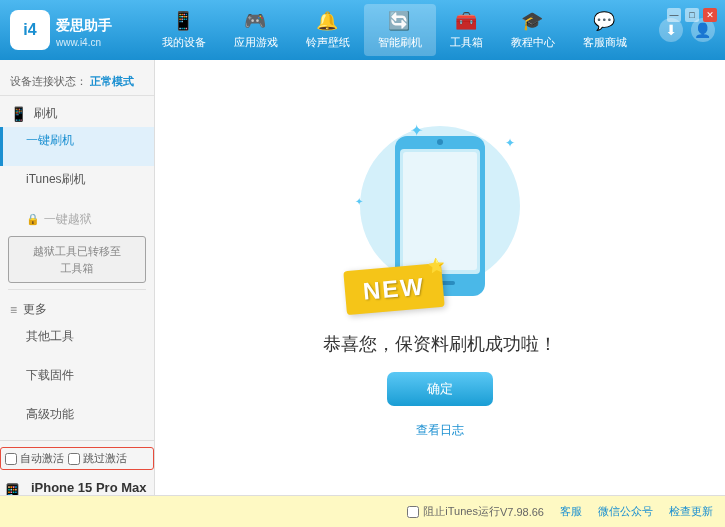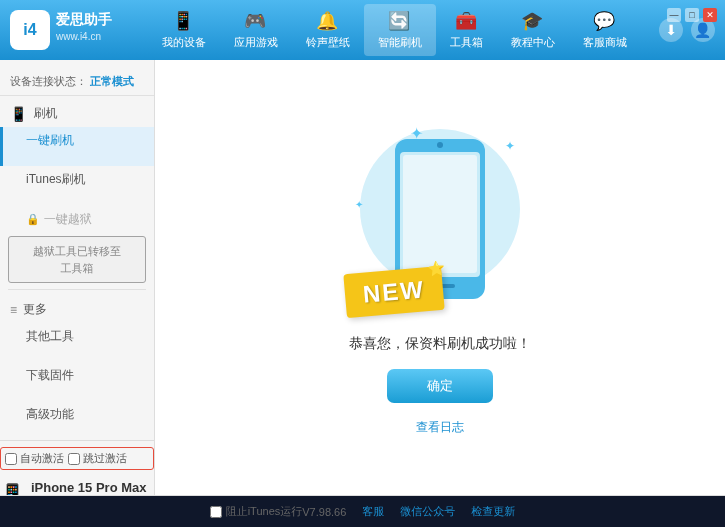--- a/index.html
+++ b/index.html
@@ -1,20 +1,20 @@
 <!DOCTYPE html>
 <html><head>
   <meta charset="utf-8">
   <style>
     * { box-sizing: border-box; margin: 0; padding: 0; }
     body { font-family: 'Microsoft YaHei', Arial, sans-serif; font-size: 12px; background: #f0f0f0; width: 725px; height: 527px; overflow: hidden; }
 
     
     .header { background: linear-gradient(to bottom, #4db8f0, #1a8fd1); height: 60px; display: flex; align-items: center; padding: 0 10px; }
-    .logo { display: flex; align-items: flex-start; width: 120px; }
+    .logo { display: flex; align-items: flex-end; width: 120px; }
     .logo-icon { width: 40px; height: 40px; background: #fff; border-radius: 8px; display: flex; align-items: center; justify-content: center; color: #1a8fd1; font-weight: bold; font-size: 14px; margin-right: 6px; }
     .logo-text { color: #fff; font-size: 11px; line-height: 1.4; }
     .logo-text .brand { font-size: 14px; font-weight: bold; }
     .nav-tabs { display: flex; flex: 1; justify-content: center; gap: 0; }
     .nav-tab { display: flex; flex-direction: column; align-items: center; padding: 6px 14px; color: #fff; cursor: pointer; font-size: 11px; gap: 3px; border-radius: 4px; min-width: 60px; }
     .nav-tab.active { background: rgba(255,255,255,0.25); }
     .nav-tab .tab-icon { font-size: 18px; }
     .header-right { display: flex; align-items: center; gap: 8px; }
     .header-btn { width: 24px; height: 24px; background: rgba(255,255,255,0.3); border-radius: 50%; display: flex; align-items: center; justify-content: center; color: #fff; font-size: 14px; cursor: pointer; }
 
@@ -51,26 +51,26 @@
     .device-info .device-name { font-size: 13px; font-weight: bold; color: #333; }
 
     
     .content { flex: 1; background: #fff; display: flex; align-items: center; justify-content: center; position: relative; }
     .success-container { display: flex; flex-direction: column; align-items: center; gap: 16px; }
     .phone-illustration { position: relative; width: 180px; height: 200px; }
     .phone-bg-circle { width: 160px; height: 160px; background: #d4f0fa; border-radius: 50%; position: absolute; top: 10px; left: 10px; }
     .phone-svg { position: absolute; top: 15px; left: 35px; }
     .new-badge { position: absolute; bottom: 10px; left: 0; background: #f5c518; padding: 8px 16px; border-radius: 4px; transform: rotate(-5deg); }
     .new-badge-text { color: #fff; font-size: 22px; font-weight: bold; text-shadow: 1px 1px 2px rgba(0,0,0,0.3); }
-    .success-text { font-size: 14px; color: #333; font-weight: 500; }
+    .success-text { font-size: 18px; color: #333; font-weight: 500; }
     .confirm-btn { background: linear-gradient(to bottom, #5bc8f5, #1a9dd4); color: #fff; border: none; padding: 8px 40px; border-radius: 7px; font-size: 13px; cursor: pointer; }
     .view-log { color: #1a8fd1; font-size: 12px; cursor: pointer; text-decoration: none; }
 
     
-    .footer { height: 32px; background: #0f172a; border-top: 1px solid #ddd; display: flex; align-items: center; justify-content: center; padding: 0 12px; font-size: 11px; color: #666; }
+    .footer { height: 32px; background: #fef9c3; border-top: 1px solid #ddd; display: flex; align-items: center; justify-content: flex-end; padding: 0 12px; font-size: 11px; color: #666; }
     .footer-left { display: flex; align-items: center; gap: 4px; }
     .footer-checkbox { width: 12px; height: 12px; }
     .footer-right { display: flex; gap: 16px; align-items: center; }
     .footer-link { color: #1a8fd1; cursor: pointer; }
 
     
     .star { position: absolute; color: #5bc8f5; font-size: 14px; }
   </style>
 </head>
 <body>

